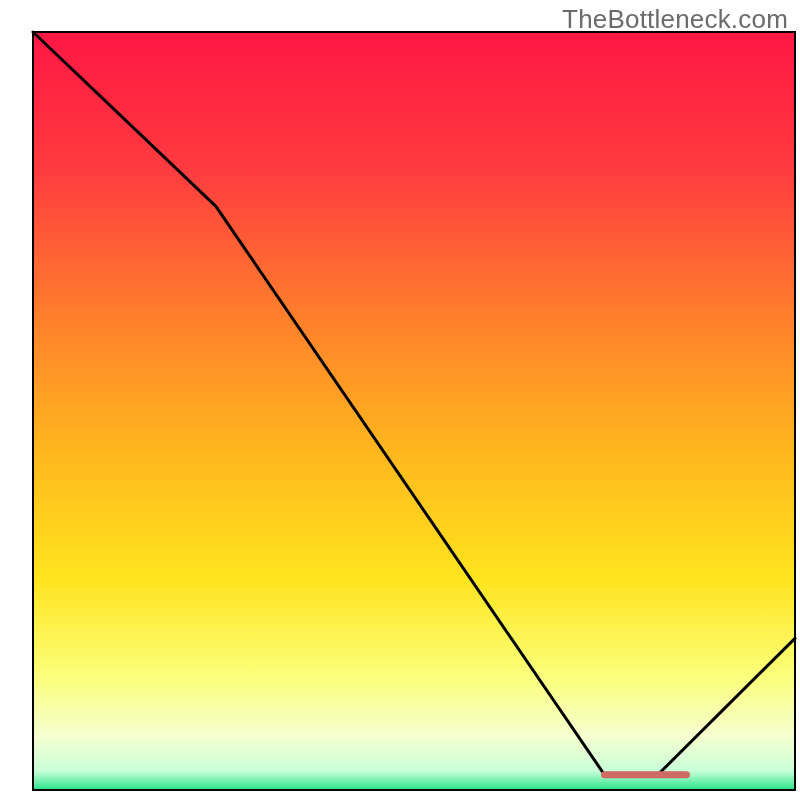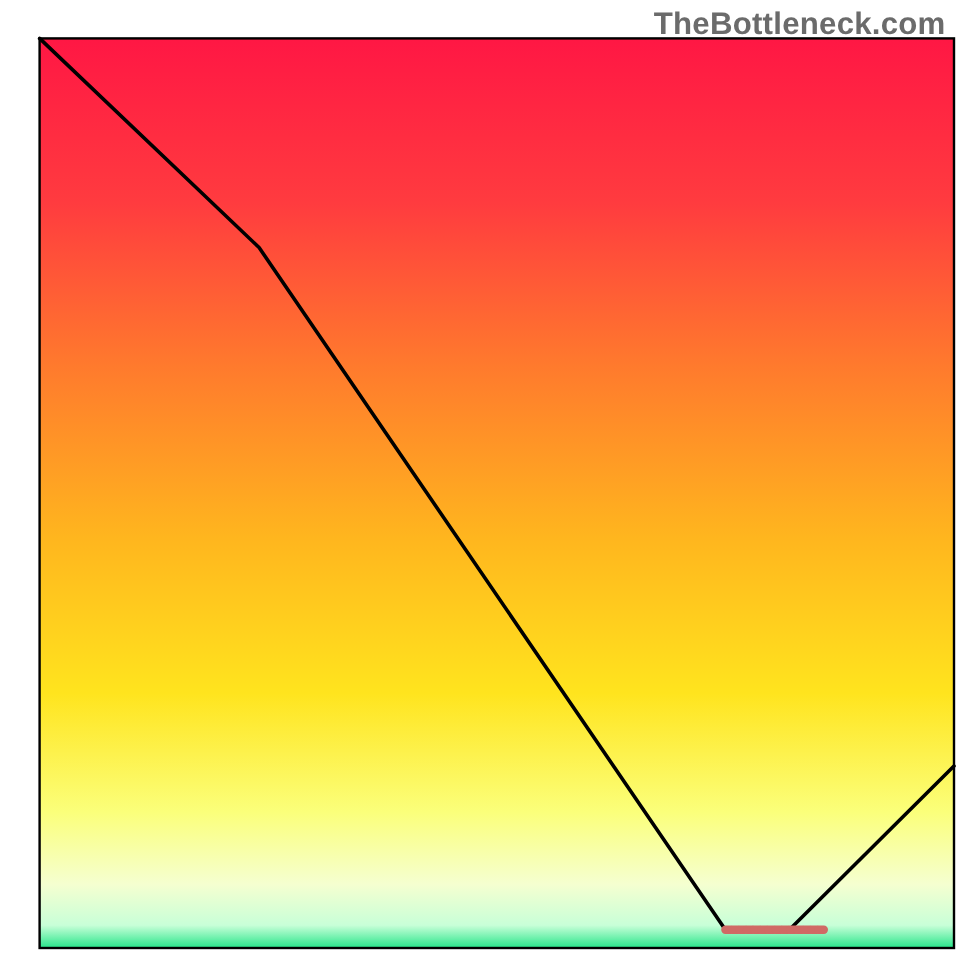--- a/index.html
+++ b/index.html
@@ -14,21 +14,21 @@
   .wrap {
     position: relative;
     width: 800px;
     height: 800px;
   }
   .watermark {
     position: absolute;
     top: 4px;
     right: 12px;
     font-size: 26px;
-    font-weight: 700;
+    font-weight: 400;
     color: #6b6b6b;
     letter-spacing: 0.2px;
     user-select: none;
   }
   svg.chart {
     position: absolute;
     top: 0;
     left: 0;
   }
 </style>

